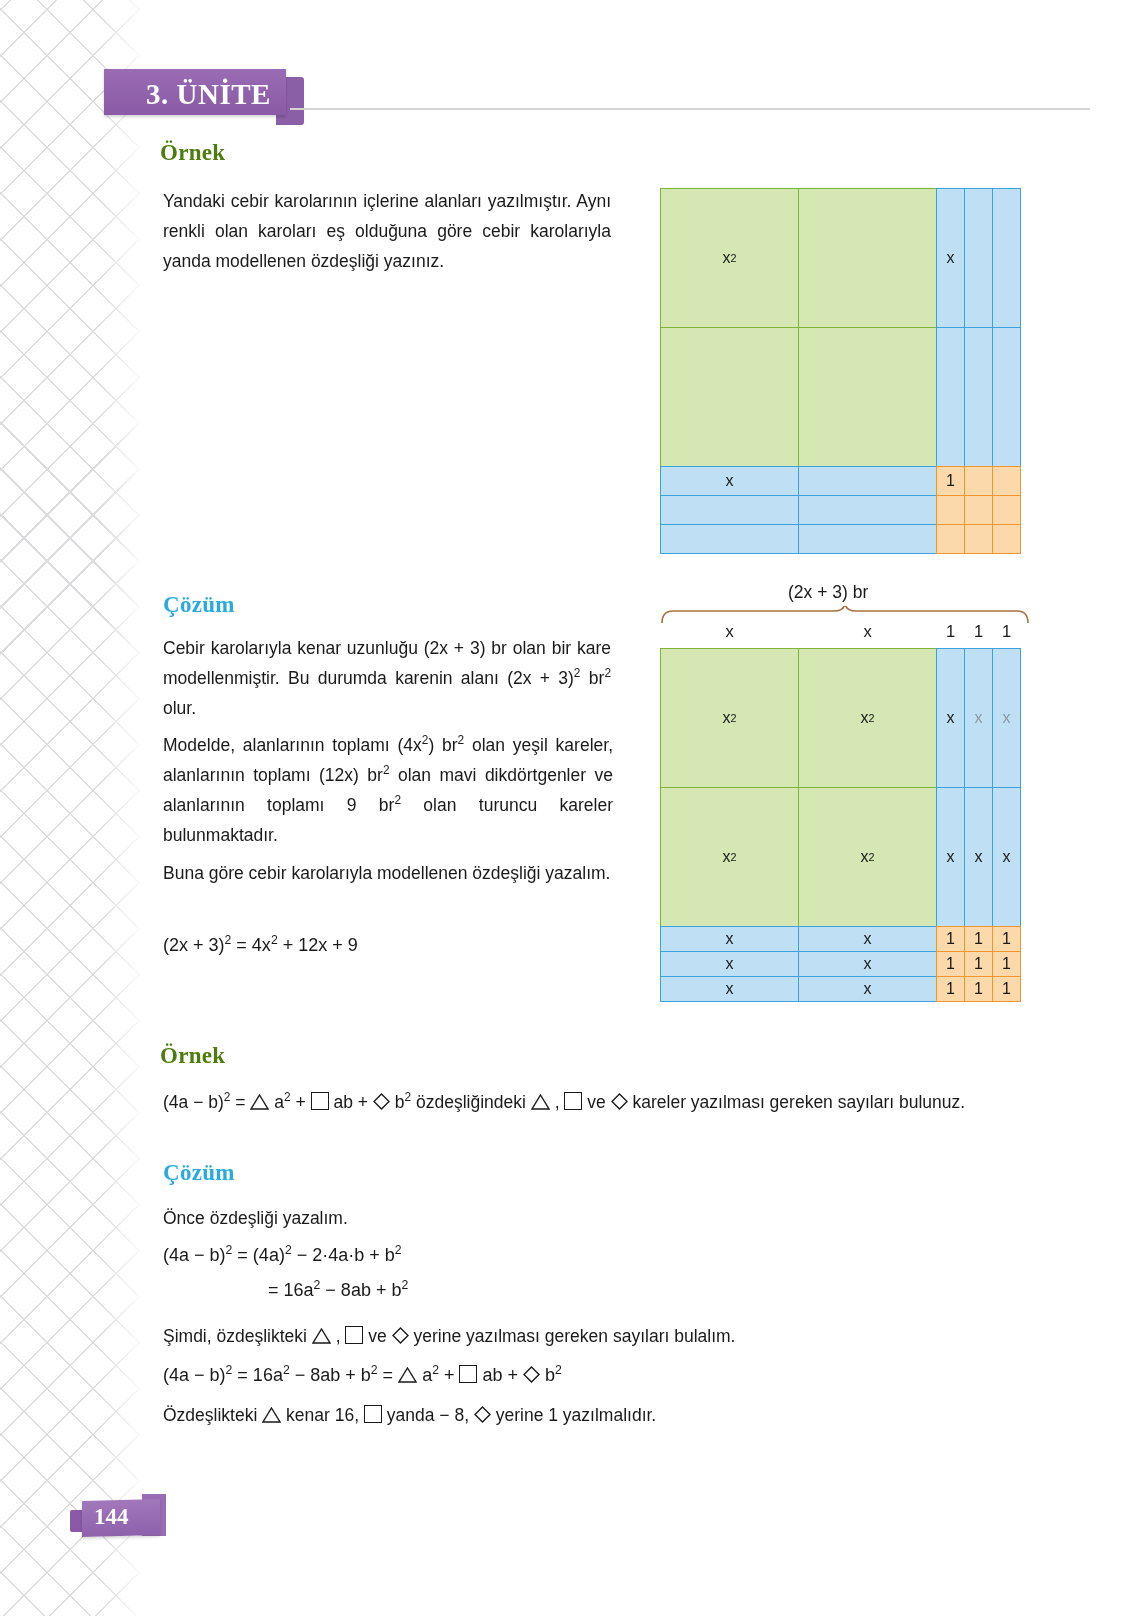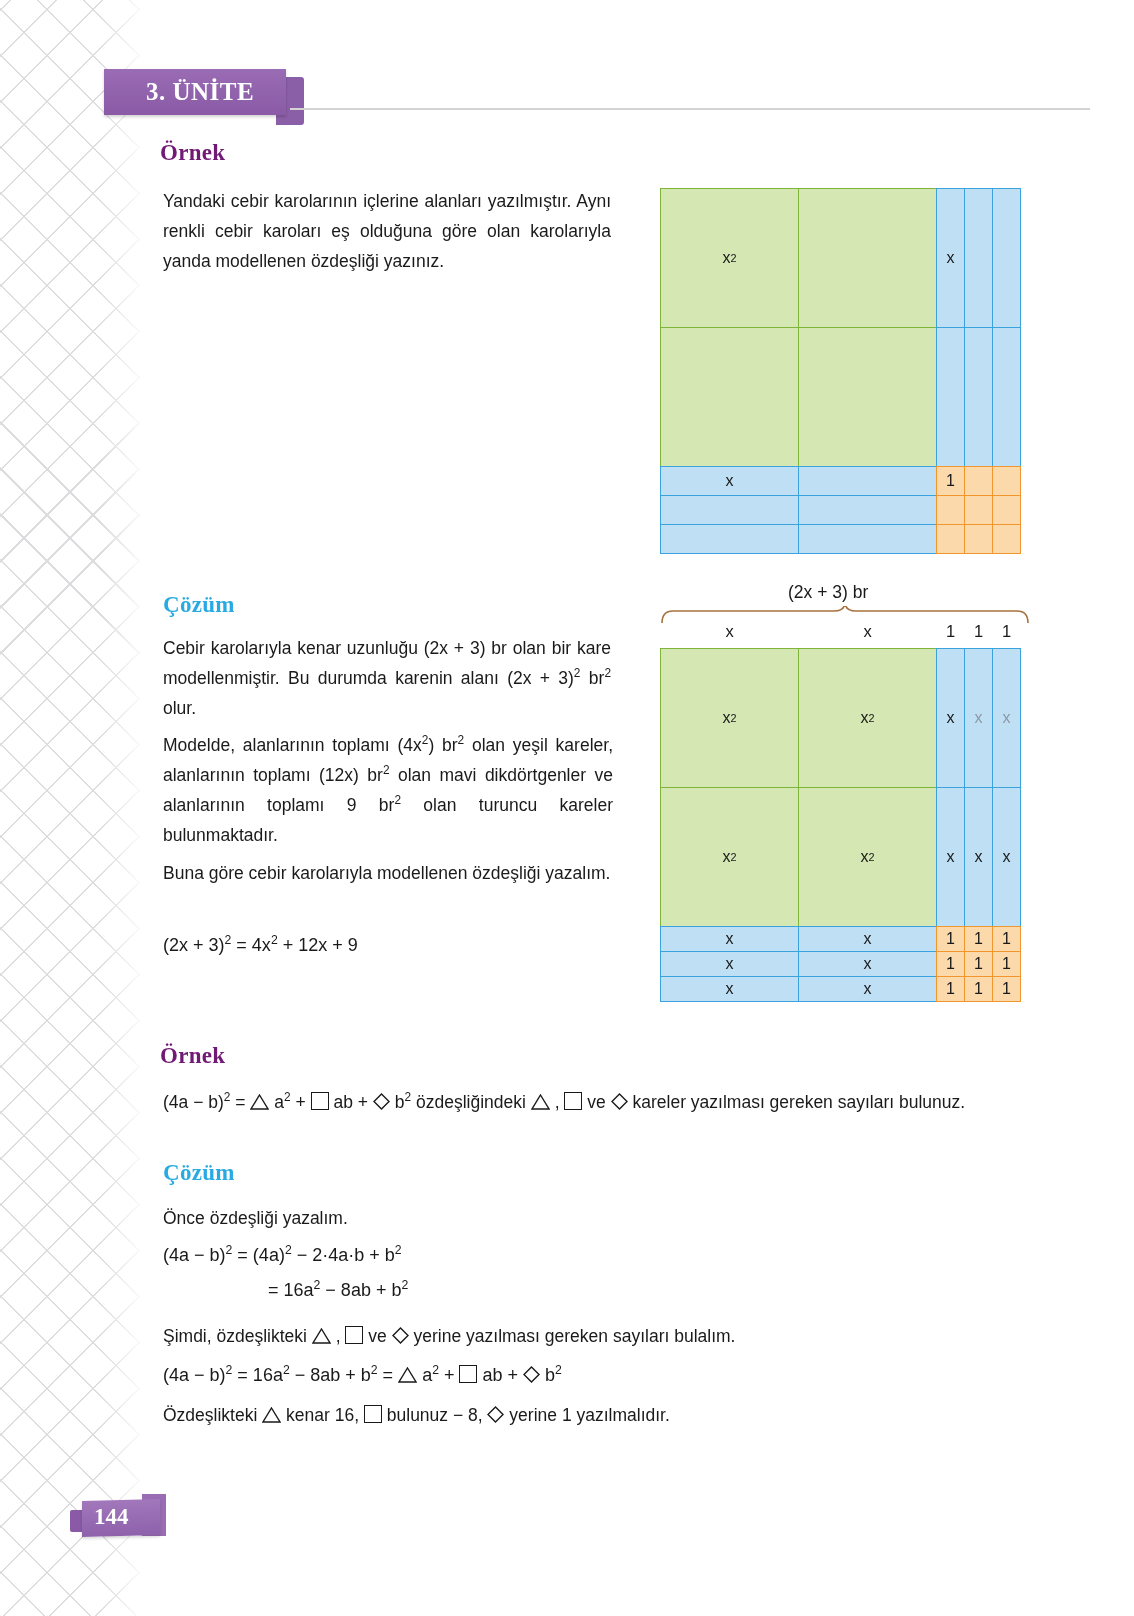--- a/index.html
+++ b/index.html
@@ -54,34 +54,34 @@
     width: 182px; height: 46px;
     background: linear-gradient(180deg, #9a6cb4 0%, #8a5aa6 100%);
     box-shadow: 0 2px 3px rgba(0,0,0,.18);
   }
   #unit-ribbon .label {
     position: absolute;
     left: 42px; top: 9px;
     color: #ffffff;
     font-family: "Liberation Serif", serif;
     font-weight: bold;
-    font-size: 25px;
+    font-size: 29px;
     letter-spacing: .5px;
   }
   #header-rule {
     position: absolute;
     left: 290px; top: 108px;
     width: 800px; height: 2px;
     background: #d3d3d3;
   }
 
   
   .heading-ornek {
     position: absolute;
-    color: #701a75;
+    color: #4d7c0f;
     font-family: "Liberation Serif", serif;
     font-weight: bold;
     font-size: 23px;
     letter-spacing: .3px;
   }
   .heading-cozum {
     position: absolute;
     color: #29abe2;
     font-family: "Liberation Serif", serif;
     font-weight: bold;
@@ -173,21 +173,21 @@
 
 <div id="unit-ribbon">
   <div class="tail"></div>
   <div class="plate"></div>
   <div class="label">3. ÜNİTE</div>
 </div>
 <div id="header-rule"></div>
 
 <div class="heading-ornek" style="left:160px; top:140px;">Örnek</div>
 
-<div class="body-text" style="left:163px; top:186px; width:448px;">Yandaki cebir karolarının içlerine alanları yazılmıştır. Aynı renkli cebir karoları eş olduğuna göre olan karolarıyla yanda modellenen özdeşliği yazınız.</div>
+<div class="body-text" style="left:163px; top:186px; width:448px;">Yandaki cebir karolarının içlerine alanları yazılmıştır. Aynı renkli olan karoları eş olduğuna göre cebir karolarıyla yanda modellenen özdeşliği yazınız.</div>
 
 <div class="tilefig" id="figure1" style="left:660px; top:188px; width:372px; height:364px;">
 
   <div class="tile t-green" style="left:0px;   top:0px;   width:139px; height:140px;">x<sup>2</sup></div>
   <div class="tile t-green" style="left:138px; top:0px;   width:139px; height:140px;"></div>
   <div class="tile t-green" style="left:0px;   top:139px; width:139px; height:140px;"></div>
   <div class="tile t-green" style="left:138px; top:139px; width:139px; height:140px;"></div>
 
   <div class="tile t-blue" style="left:276px; top:0px;   width:29px; height:140px;">x</div>
   <div class="tile t-blue" style="left:304px; top:0px;   width:29px; height:140px;"></div>
@@ -336,21 +336,21 @@
   <span>b<sup>2</sup></span>
 </div>
 
 <div class="body-text" style="left:163px; top:1400px; width:800px;">
   <span>Özdeşlikteki </span>
   <svg class="glyph gl-tri" viewBox="0 0 19 16">
       <polygon points="9.5,1 18,15 1,15" fill="none" stroke="#1a1a1a" stroke-width="1.4"></polygon>
     </svg>
   <span> kenar 16, </span>
   <span class="glyph gl-sq"></span>
-  <span> bulunuz − 8, </span>
+  <span> yanda − 8, </span>
   <svg class="glyph gl-dia" viewBox="0 0 17 17">
       <polygon points="8.5,1 16,8.5 8.5,16 1,8.5" fill="none" stroke="#1a1a1a" stroke-width="1.4"></polygon>
     </svg>
   <span> yerine 1 yazılmalıdır.</span>
 </div>
 
 <div id="page-ribbon">
   <div class="nub"></div>
   <div class="back"></div>
   <div class="plate"></div>

